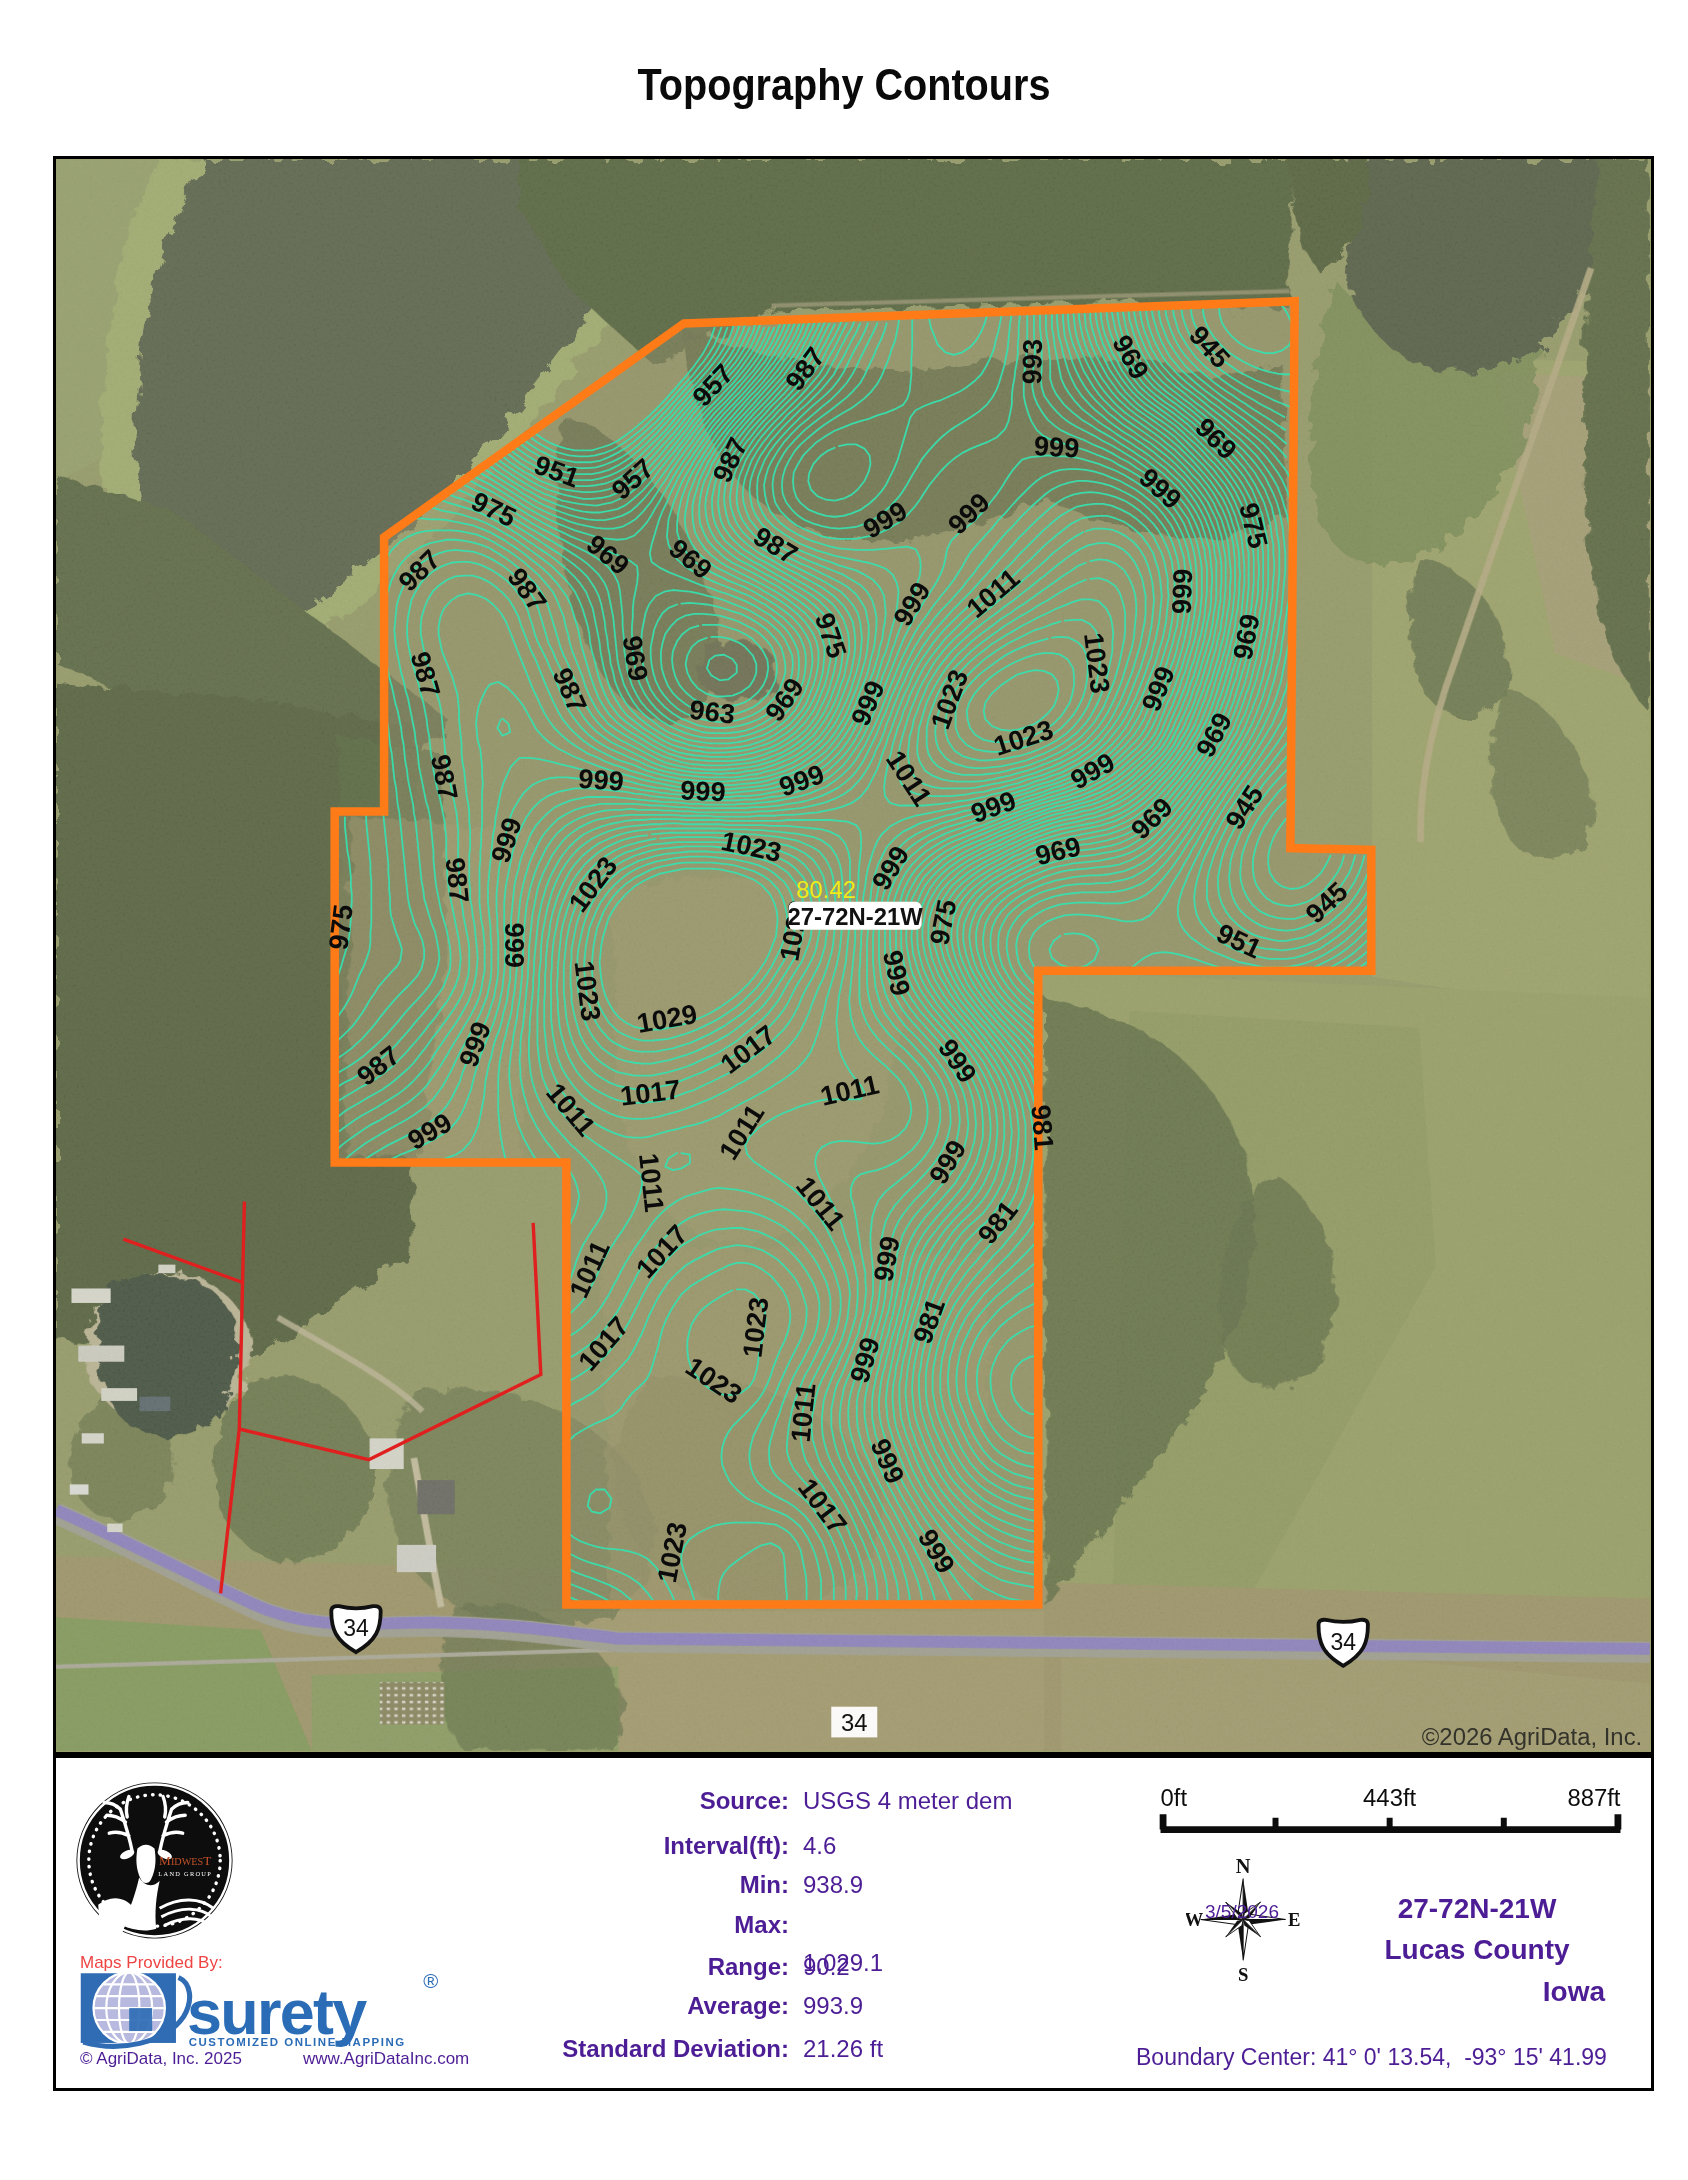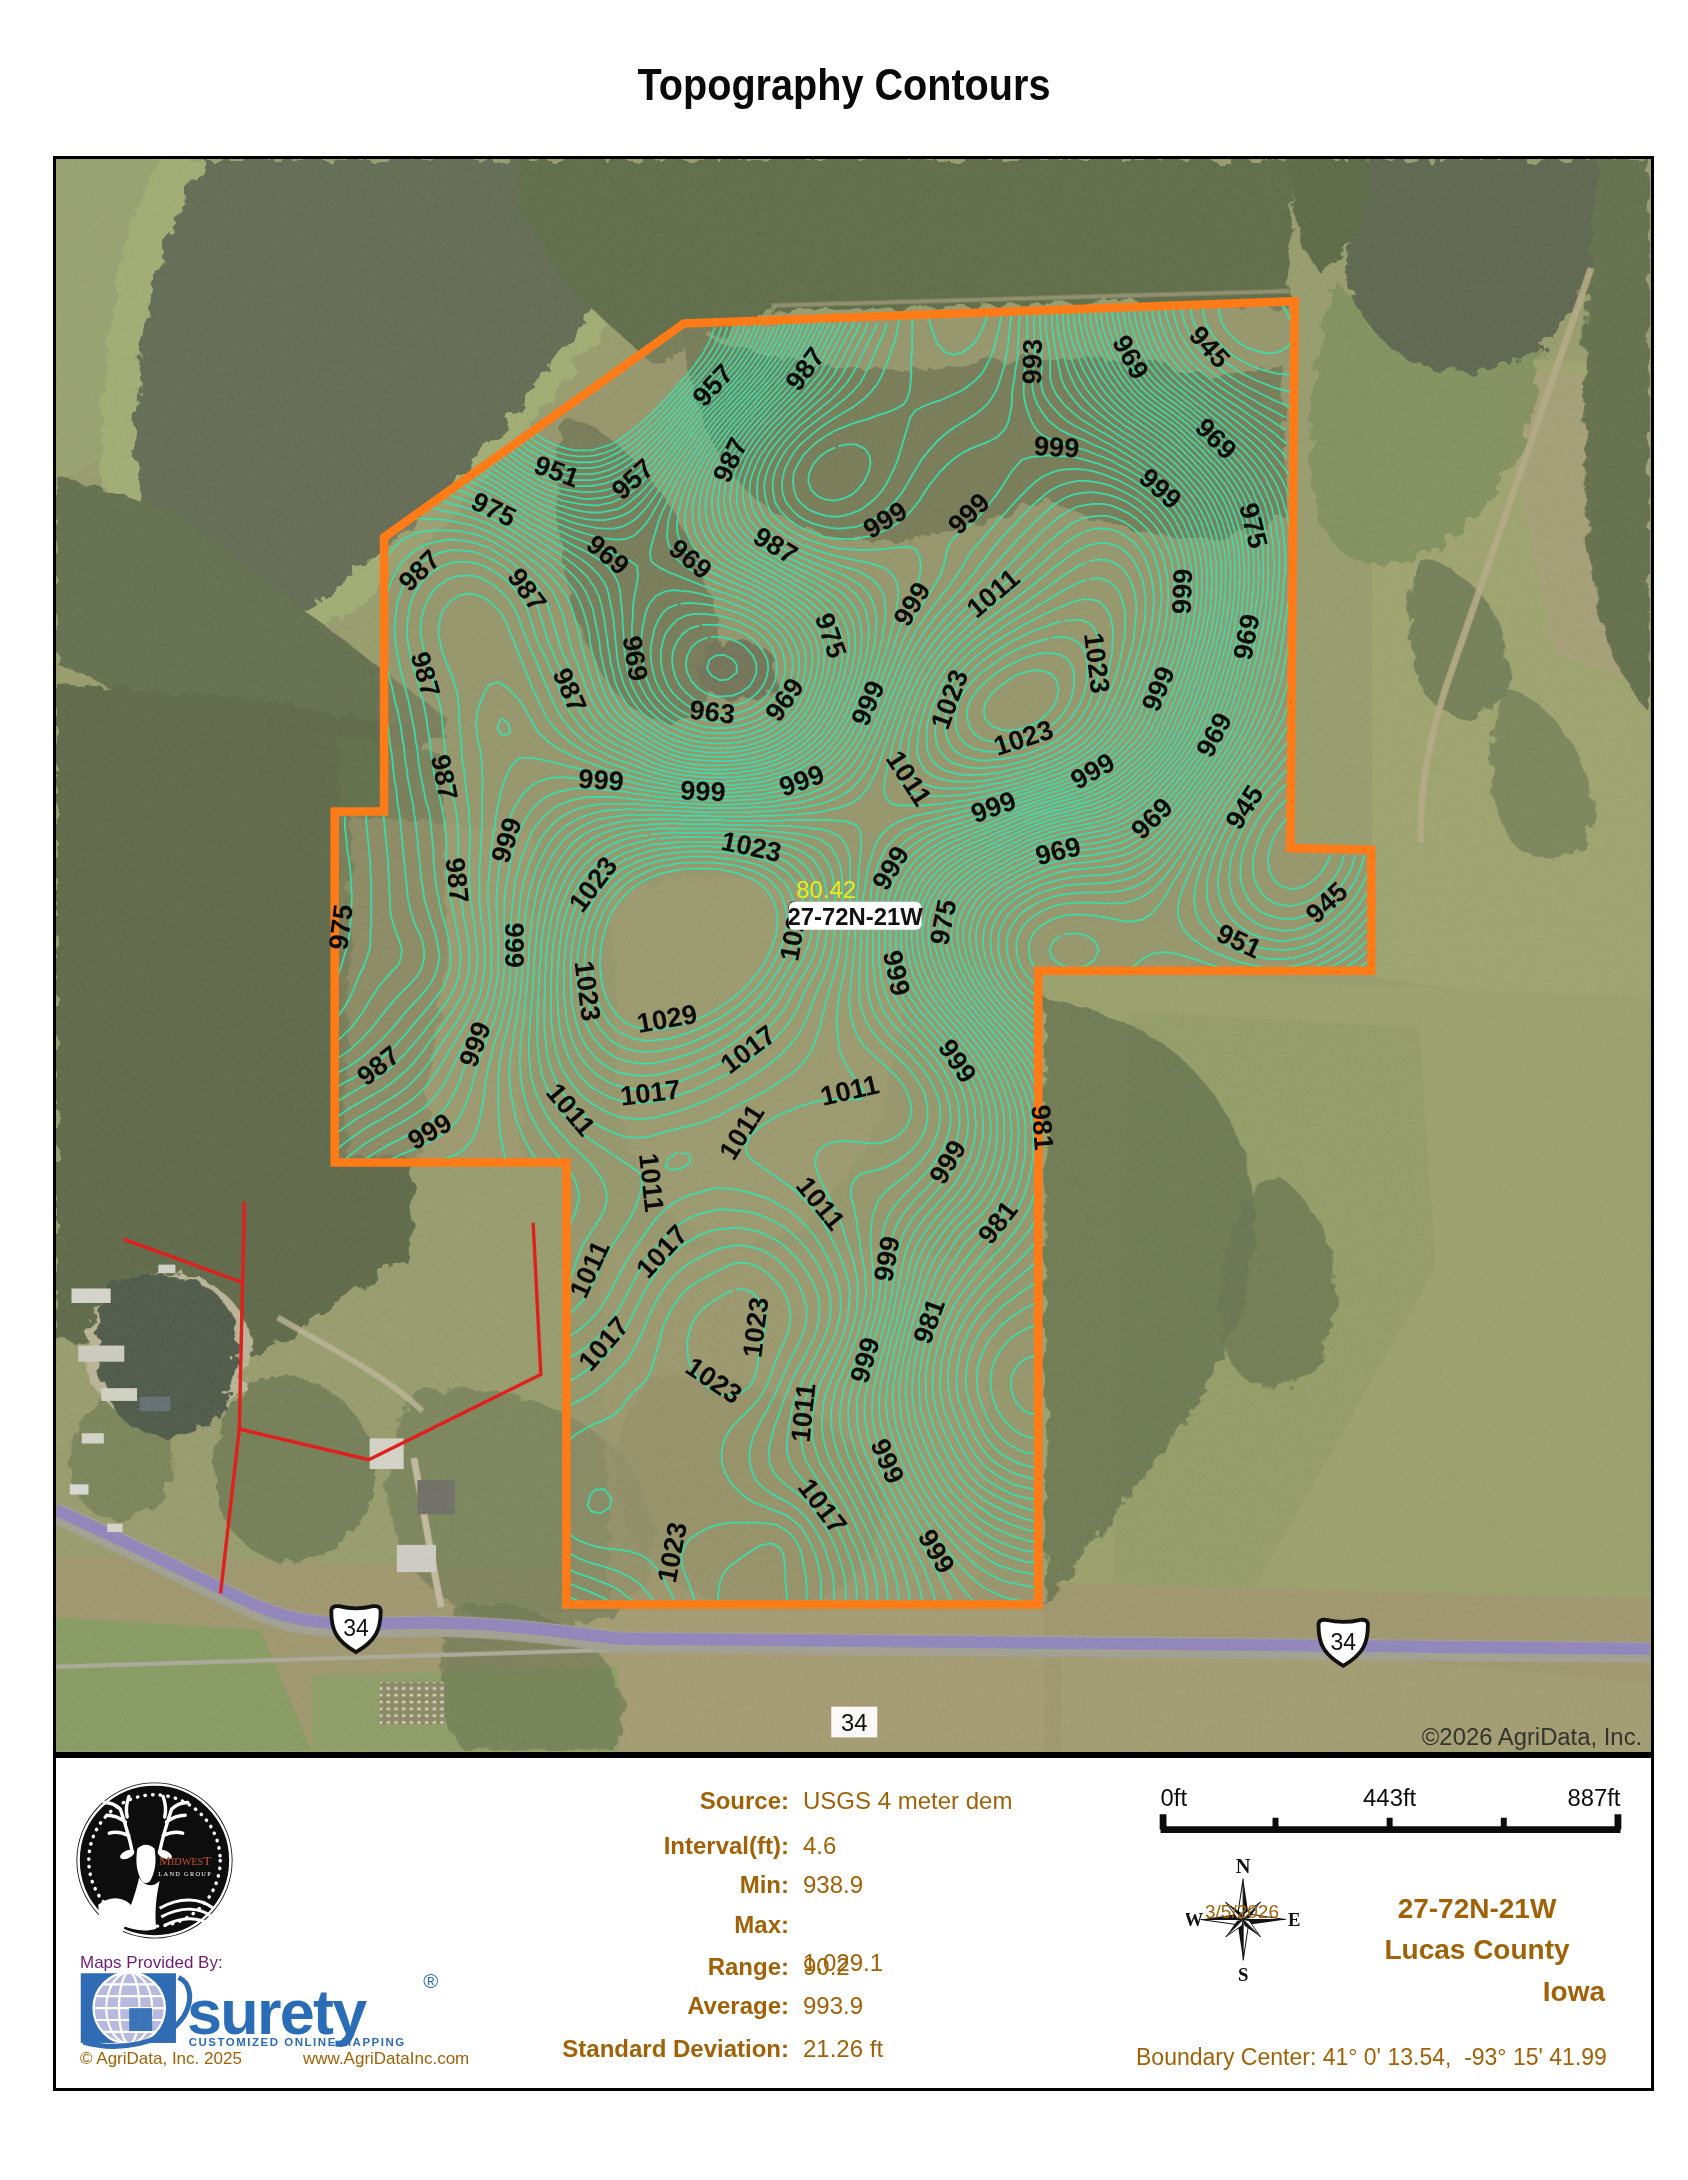--- a/index.html
+++ b/index.html
@@ -1,18 +1,18 @@
 <!DOCTYPE html>
 <html style="font-size:13.6px"><head><meta charset="utf-8"><style>
 html,body{margin:0;padding:0;background:#fff;width:1688px;height:2181px;position:relative;
 font-family:"Liberation Sans",sans-serif;}
 #title{position:absolute;left:0;top:60px;width:1688px;text-align:center;font-size:44px;font-weight:bold;color:#0a0a0a;transform:scaleX(0.9);}
 #map{position:absolute;left:53px;top:156px;width:1601px;height:1599px;border:3.4px solid #000;box-sizing:border-box;background:#9ba16d;}
 #footer{position:absolute;left:53px;top:1755px;width:1601px;height:336px;border:3.4px solid #000;box-sizing:border-box;background:#fff;}
-.st{position:absolute;font-size:24px;color:#a16207;white-space:nowrap;}
+.st{position:absolute;font-size:24px;color:#4c1d95;white-space:nowrap;}
 .lb{font-weight:bold;text-align:right;}
 </style></head><body>
 <div id="title">Topography Contours</div>
 <div id="map"><svg width="1594" height="1592" viewBox="0 0 1871 1869">
 <defs>
 <filter id="rough" x="-10%" y="-10%" width="120%" height="120%">
           <feTurbulence type="fractalNoise" baseFrequency="0.045" numOctaves="3" seed="7" result="t"></feTurbulence>
           <feDisplacementMap in="SourceGraphic" in2="t" scale="20"></feDisplacementMap>
         </filter>
 <filter id="rough2" x="-15%" y="-15%" width="130%" height="130%">
@@ -394,21 +394,21 @@
 <path d="M74,112 C70,130 64,148 54,168 C66,174 82,176 94,172 C92,152 94,134 98,116 C90,124 80,122 74,112 Z" fill="#fff"></path>
 <path d="M26,144 C40,132 58,134 68,148 C62,160 56,170 54,178 L28,170 Z" fill="#fff"></path>
 <g stroke="#fff" stroke-width="3.5" fill="none">
 <path d="M98,148 C122,134 146,136 161,148"></path>
       <path d="M100,158 C124,145 147,147 159,158"></path>
       <path d="M104,168 C126,157 145,159 155,167"></path>
 </g>
 <text x="128" y="97" font-size="15.5" fill="#c25028" text-anchor="middle" font-family="Liberation Serif,serif">M<tspan font-size="12">IDWES</tspan>T</text>
 <text x="128" y="110" font-size="7.5" fill="#fff" text-anchor="middle" font-family="Liberation Serif,serif" letter-spacing="1.5">LAND GROUP</text>
 </svg>
-<div class="st" style="left:80px;top:1953px;font-size:17px;color:#701a75;">Maps Provided By:</div>
+<div class="st" style="left:80px;top:1953px;font-size:17px;color:#ef4444;">Maps Provided By:</div>
 <svg id="surety" style="position:absolute;left:76px;top:1969px" width="409" height="85" viewBox="0 0 480 100">
 <rect x="5" y="5" width="112" height="82" fill="#2f6cb4"></rect>
 <circle cx="62" cy="46" r="42" fill="#b7b9de"></circle>
 <g stroke="#fff" stroke-width="2.6" fill="none">
 <circle cx="62" cy="46" r="42"></circle>
       <ellipse cx="62" cy="46" rx="27" ry="42"></ellipse>
       <ellipse cx="62" cy="46" rx="12" ry="42"></ellipse>
 <path d="M22,32 L102,32 M20,46 L104,46 M22,60 L102,60 M32,74 L92,74 M32,18 L92,18"></path>
 </g>
 <rect x="62" y="46" width="27" height="27" fill="#2f6cb4" opacity="0.92"></rect>

